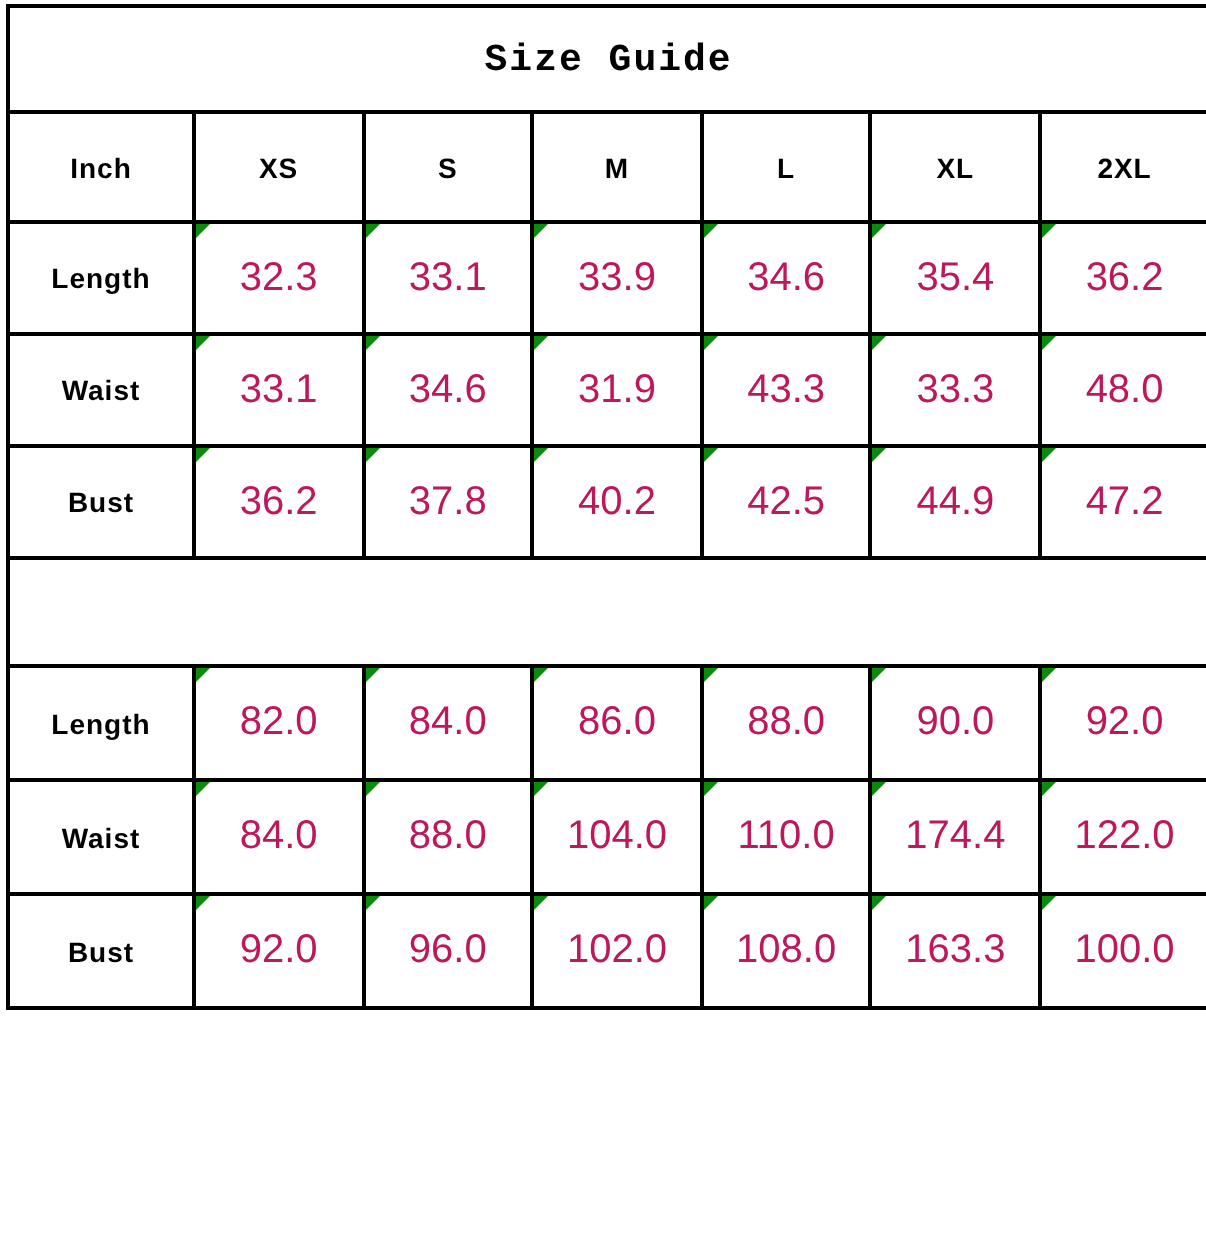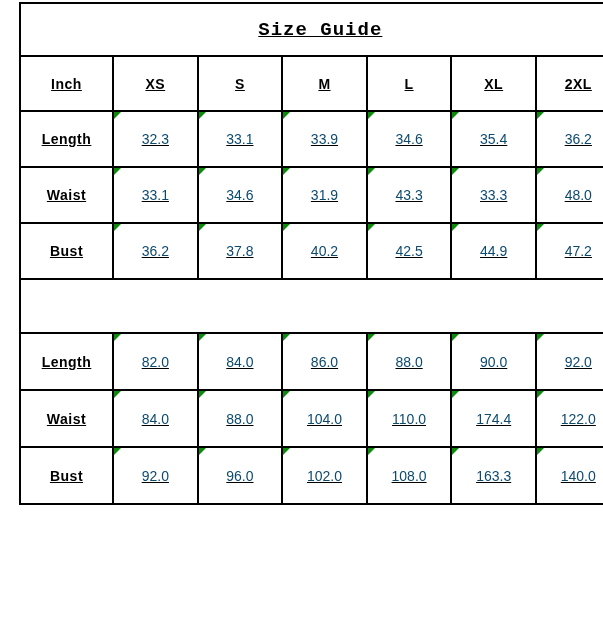--- a/index.html
+++ b/index.html
@@ -7,22 +7,21 @@
     padding: 0;
     background: #ffffff;
     width: 603px;
     height: 618px;
     overflow: hidden;
   }
   .sheet {
     width: 498px;
     height: 618px;
     box-sizing: border-box;
-    padding: 2px 1px 3px 19px;
-    text-decoration: underline;
+    padding: 2px 1px 3px 3px;
   }
   table.size-guide {
     width: 601px;
     border-collapse: collapse;
     table-layout: fixed;
   }
   col.c-label { width: 93px; }
   col.c-size  { width: 84.6px; }
   td {
     border: 2px solid #000000;
@@ -49,23 +48,23 @@
   }
   .head-cell, .label-cell {
     font-family: "Liberation Sans", sans-serif;
     font-size: 14px;
     font-weight: bold;
     color: #000000;
     letter-spacing: 0.5px;
   }
   .data-cell {
     font-family: "Liberation Sans", sans-serif;
-    font-size: 14px;
+    font-size: 20px;
     font-weight: normal;
-    color: #0c4a6e;
+    color: #be185d;
   }
   .flag {
     position: absolute;
     top: 0;
     left: 0;
     width: 0;
     height: 0;
     border-top: 7px solid #0c8a0c;
     border-right: 7px solid transparent;
   }
@@ -163,19 +162,19 @@
       <td class="data-cell"><span class="flag"></span><span>122.0</span></td>
     </tr>
 
     <tr class="r-data2">
       <td class="label-cell">Bust</td>
       <td class="data-cell"><span class="flag"></span><span>92.0</span></td>
       <td class="data-cell"><span class="flag"></span><span>96.0</span></td>
       <td class="data-cell"><span class="flag"></span><span>102.0</span></td>
       <td class="data-cell"><span class="flag"></span><span>108.0</span></td>
       <td class="data-cell"><span class="flag"></span><span>163.3</span></td>
-      <td class="data-cell"><span class="flag"></span><span>140.0</span></td>
+      <td class="data-cell"><span class="flag"></span><span>100.0</span></td>
     </tr>
 
 
   </tbody>
 </table>
 </div>
 
 </body></html>

